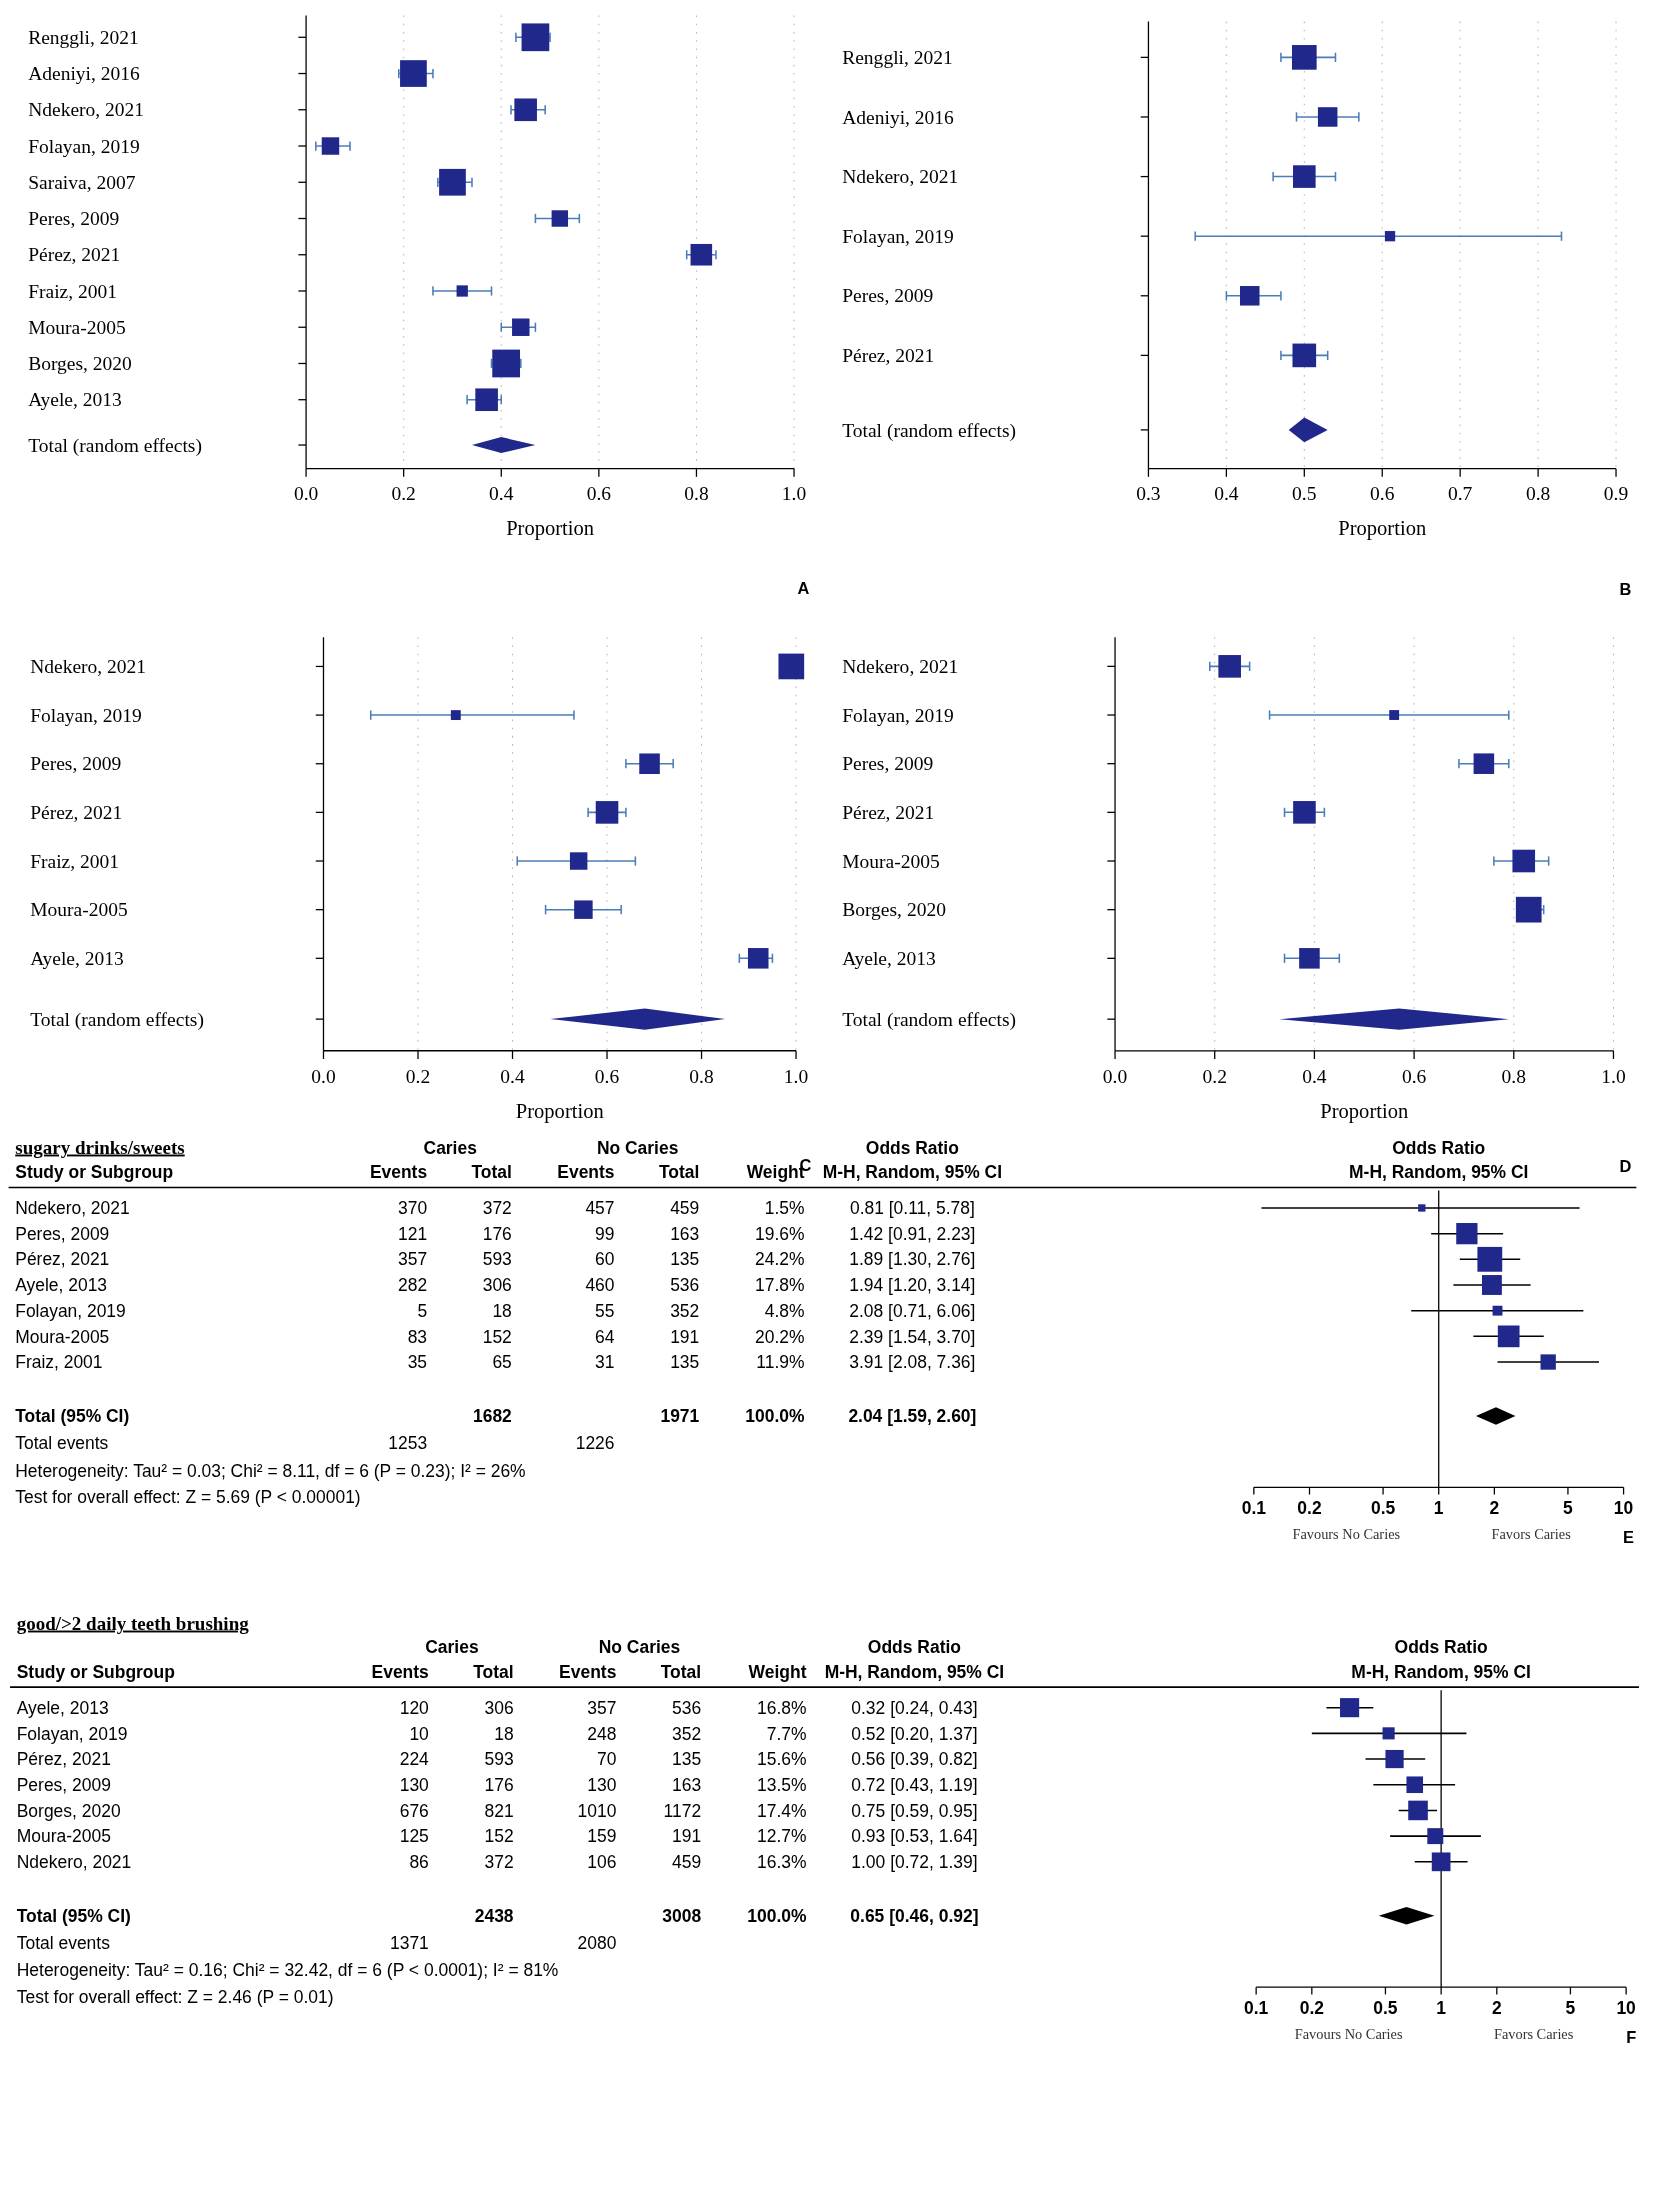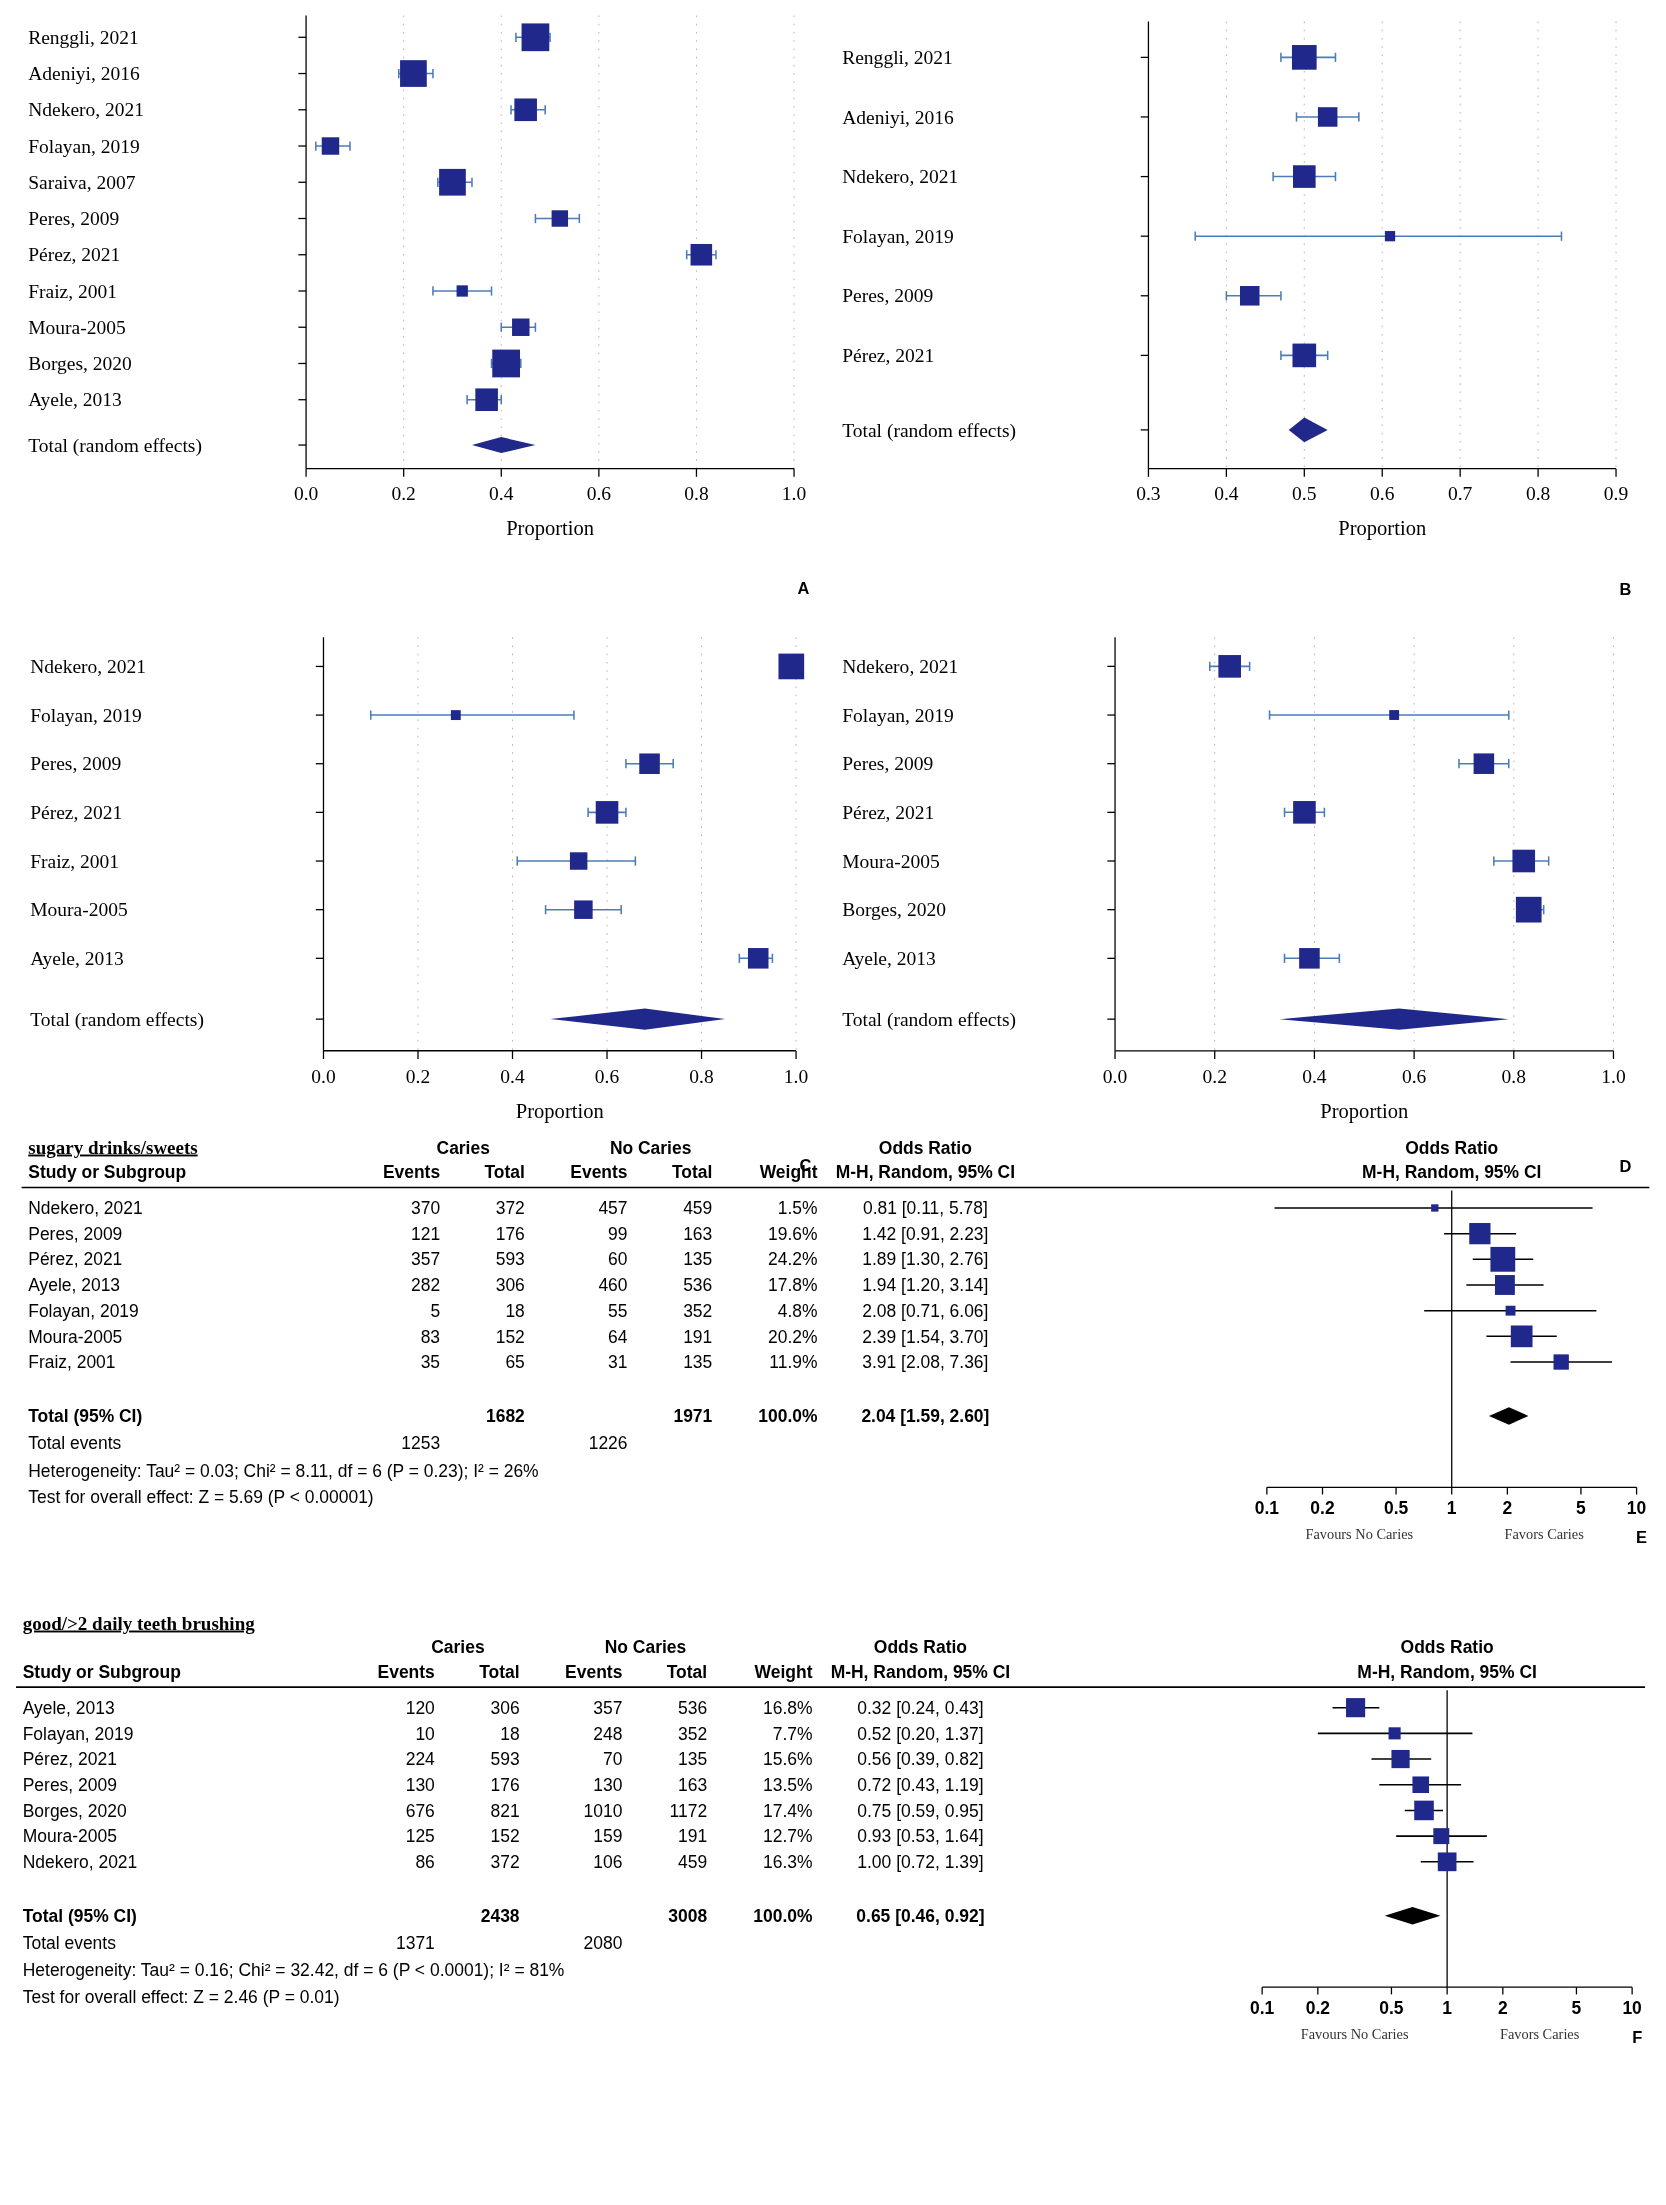--- a/index.html
+++ b/index.html
@@ -313,21 +313,21 @@
         <text x="14" y="673.0588235294117" class="t38">Ayele, 2013</text>
         <line x1="874.8" y1="660.0588235294117" x2="981.5" y2="660.0588235294117" stroke="#4a7cb8" stroke-width="3"></line>
         <line x1="874.8" y1="651.0588235294117" x2="874.8" y2="669.0588235294117" stroke="#4a7cb8" stroke-width="3"></line>
         <line x1="981.5" y1="651.0588235294117" x2="981.5" y2="669.0588235294117" stroke="#4a7cb8" stroke-width="3"></line>
         <rect x="903.3" y="640.0588235294117" width="40" height="40" fill="#20288c"></rect>
         <line x1="530" y1="778.4411764705883" x2="545" y2="778.4411764705883" stroke="#000000" stroke-width="2.5"></line>
         <text x="14" y="791.4411764705883" class="t38">Total (random effects)</text>
         <polygon points="865.1,778.4411764705883 1097.9,757.6058823529412 1311.3000000000002,778.4411764705883 1097.9,799.2764705882354" fill="#20288c"></polygon>
       </svg>
     </div>
-  <div class="panel" style="left: 13px; top: 1133px; width: 1645px; height: 475px;">
+  <div class="panel" style="left: 0; top: 1133px; width: 1645px; height: 475px;">
       <svg width="1645" height="475" viewBox="0 0 3200 925">
         <text x="28" y="40" class="rvHead" text-decoration="underline">sugary drinks/sweets</text>
         <text x="875" y="40" text-anchor="middle" class="rvB">Caries</text>
         <text x="1240" y="40" text-anchor="middle" class="rvB">No Caries</text>
         <text x="1775" y="40" text-anchor="middle" class="rvB">Odds Ratio</text>
         <text x="2800" y="40" text-anchor="middle" class="rvB">Odds Ratio</text>
         <text x="28" y="88" class="rvB">Study or Subgroup</text>
         <text x="830" y="88" text-anchor="end" class="rvB">Events</text>
         <text x="995" y="88" text-anchor="end" class="rvB">Total</text>
         <text x="1195" y="88" text-anchor="end" class="rvB">Events</text>
@@ -424,21 +424,21 @@
         <text x="2908.370798439033" y="742" text-anchor="middle" class="rvB">2</text>
         <line x1="3051.629201560967" y1="690" x2="3051.629201560967" y2="704" stroke="#000" stroke-width="2.5"></line>
         <text x="3051.629201560967" y="742" text-anchor="middle" class="rvB">5</text>
         <line x1="3160" y1="690" x2="3160" y2="704" stroke="#000" stroke-width="2.5"></line>
         <text x="3160" y="742" text-anchor="middle" class="rvB">10</text>
         <text x="2620" y="790" text-anchor="middle" class="fav">Favours No Caries</text>
         <text x="2980" y="790" text-anchor="middle" class="fav">Favors Caries</text>
         <text x="3180" y="798" text-anchor="end" class="tag">E</text>
       </svg>
     </div>
-  <div class="panel" style="left: 8px; top: 1609px; width: 1645px; height: 519px;">
+  <div class="panel" style="left: 2px; top: 1609px; width: 1645px; height: 519px;">
       <svg width="1645" height="519" viewBox="0 0 3200 1010">
         <text x="28" y="40" class="rvHead" text-decoration="underline">good/&gt;2 daily teeth brushing</text>
         <text x="875" y="86" text-anchor="middle" class="rvB">Caries</text>
         <text x="1240" y="86" text-anchor="middle" class="rvB">No Caries</text>
         <text x="1775" y="86" text-anchor="middle" class="rvB">Odds Ratio</text>
         <text x="2800" y="86" text-anchor="middle" class="rvB">Odds Ratio</text>
         <text x="28" y="134" class="rvB">Study or Subgroup</text>
         <text x="830" y="134" text-anchor="end" class="rvB">Events</text>
         <text x="995" y="134" text-anchor="end" class="rvB">Total</text>
         <text x="1195" y="134" text-anchor="end" class="rvB">Events</text>

